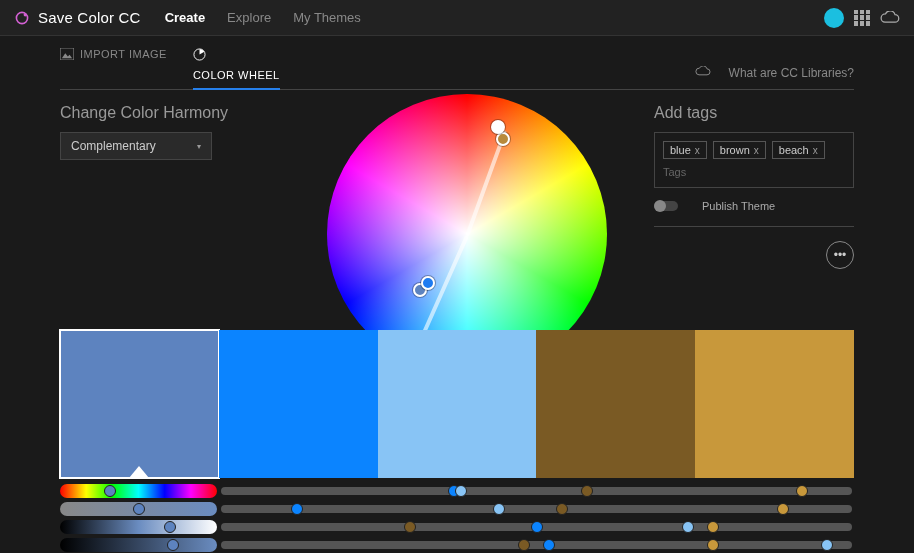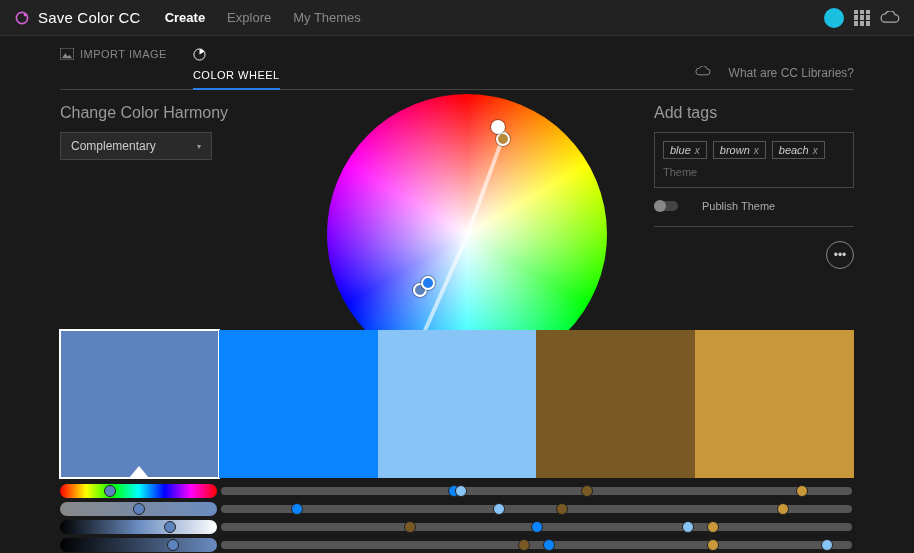--- a/index.html
+++ b/index.html
@@ -93,21 +93,21 @@
     position:absolute; left:50%; top:50%; height:4px; background:rgba(255,255,255,.6);
     transform-origin: 0 50%; border-radius:2px;
   }
 
   
   .tags-box {
     border: 1px solid #444;
     padding: 8px;
     min-height: 56px;
   }
-  .tags-row { display:flex; gap:6px; flex-wrap:wrap; margin-bottom:6px;font-style:italic;}
+  .tags-row { display:flex; gap:6px; flex-wrap:wrap; margin-bottom:6px;}
   .tag {
     border: 1px solid #555;
     padding: 2px 6px;
     font-size: 11px;
     display: flex;
     align-items: center;
     gap: 4px;
   }
   .tag .x { cursor:pointer; color:#999; font-size:10px; }
   .tags-placeholder { color:#666; font-size:11px; }
@@ -262,21 +262,21 @@
           </span>
           <span class="tag">
             <span>brown</span>
             <span class="x">x</span>
           </span>
           <span class="tag">
             <span>beach</span>
             <span class="x">x</span>
           </span>
         </div>
-      <span class="tags-placeholder">Theme</span>
+      <span class="tags-placeholder">Tags</span>
     </div>
     <div class="publish-row">
       <span class="toggle"></span>
       <span>Publish Theme</span>
     </div>
     <div class="divider"></div>
     <div class="actions">
       <span class="more-btn">•••</span>
     </div>
   </div>

